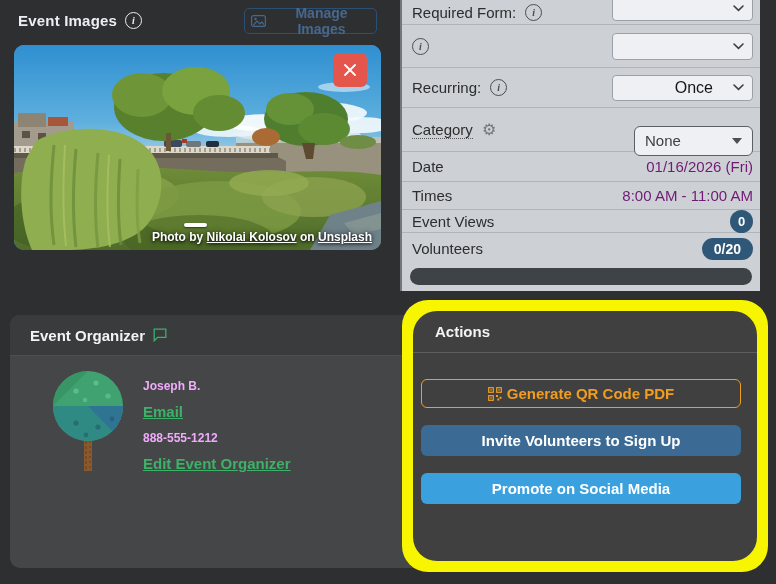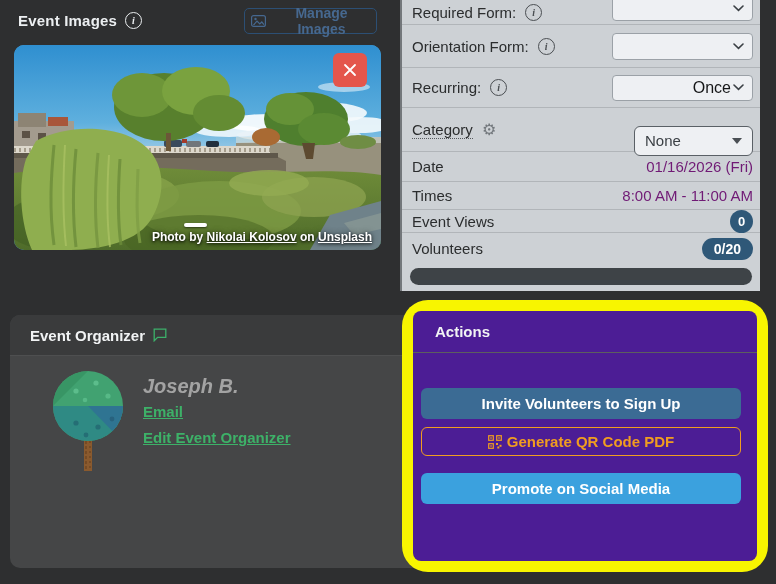--- a/index.html
+++ b/index.html
@@ -49,36 +49,36 @@
     position:absolute;left:10px;top:315px;width:448px;height:253px;
     border-radius:10px;background:#454647;overflow:hidden;
   }
   .org-header{
     height:40px;background:#3a3b3c;border-bottom:1px solid #4e4f50;
     display:flex;align-items:center;gap:8px;padding-left:20px;
     color:#f1f3f4;font-size:15px;font-weight:600;
   }
   .org-body{display:flex;padding:13px 0 0 42px;}
   .org-text{margin-left:19px;padding-top:4px;}
-  .org-name,.org-phone{color:#a3a3a3;font-size:20px;font-weight:700;line-height:26px;font-style:italic;}
+  .org-name,.org-phone{color:#f0abfc;font-size:12px;font-weight:700;line-height:26px;}
   .org-link{display:block;color:#3db168;font-size:15px;font-weight:600;line-height:26px;text-decoration:underline;cursor:pointer;}
   
   .panel{
     position:absolute;left:400px;top:0;width:360px;height:291px;
     background:#cdd1d5;border-left:2px solid #73777b;box-sizing:border-box;
   }
   .row{
     display:flex;align-items:center;justify-content:space-between;
     padding:0 7px 0 10px;border-bottom:1px solid #b1b5b9;box-sizing:border-box;
   }
   .row-label{display:flex;align-items:center;gap:9px;color:#2b2d2e;font-size:15px;}
   .row-value{color:#701a75;font-size:15px;}
   .sel{
     width:141px;height:26px;background:#eef0f3;border:1px solid #9ba1a7;border-radius:4px;
-    display:flex;align-items:center;justify-content:flex-end;gap:2px;padding:0 8px;
+    display:flex;align-items:center;justify-content:flex-end;gap:20px;padding:0 8px;
     box-sizing:border-box;color:#151617;font-size:16px;cursor:pointer;
   }
   .sel-none{
     width:119px;height:30px;background:#eef0f3;border:1px solid #5a6066;border-radius:6px;
     display:flex;align-items:center;justify-content:space-between;padding:0 10px;
     box-sizing:border-box;color:#3a3f44;font-size:15px;cursor:pointer;margin-top:22px;
   }
   .caret-down{width:0;height:0;border-left:5px solid transparent;border-right:5px solid transparent;border-top:6px solid #4a4f54;}
   .cat-label{border-bottom:1.5px dotted #55595d;cursor:pointer;color:#2b2d2e;font-size:15px;}
   .gear{font-size:16px;color:#73787d;cursor:pointer;line-height:1;}
@@ -91,21 +91,21 @@
     font-size:14px;font-weight:700;
   }
   .progress-row{padding:4px 8px 0 8px;}
   .progress-track{height:17px;border-radius:9px;background:#3e4347;}
   
   .actions-wrap{
     position:absolute;left:402px;top:300px;width:366px;height:272px;
     background:#f8f500;border-radius:26px;box-sizing:border-box;padding:11px;
   }
   .actions-card{
-    width:100%;height:100%;background:#4c1d95;border-radius:8px;box-sizing:border-box;
+    width:100%;height:100%;background:#404040;border-radius:24px;box-sizing:border-box;
     display:flex;flex-direction:column;overflow:hidden;
   }
   .actions-header{
     height:41px;flex:none;display:flex;align-items:center;padding-left:22px;
     color:#f1f3f4;font-size:15px;font-weight:600;border-bottom:1px solid #5d5e5f;
   }
   .actions-body{padding:18px 16px 0 8px;display:flex;flex-direction:column;}
   .abtn{
     position:relative;height:32px;border-radius:6px;display:flex;align-items:center;justify-content:center;
     font-size:15px;font-weight:700;cursor:pointer;box-sizing:border-box;
@@ -262,20 +262,21 @@
             <circle cx="24" cy="54" r="2.6" fill="#256e75"></circle>
             <circle cx="46" cy="58" r="2.6" fill="#256e75"></circle>
             <circle cx="60" cy="50" r="2.4" fill="#28627e"></circle>
             <circle cx="34" cy="66" r="2.4" fill="#256e75"></circle>
           </g>
         </svg>
       </span>
       <div class="org-text">
         <div class="org-name">Joseph B.</div>
         <a class="org-link">Email</a>
+        <div class="org-phone">888-555-1212</div>
         <a class="org-link">Edit Event Organizer</a>
       </div>
     </div>
   </div>
 
   <div class="panel">
 
     <div class="row" style="height:25px;">
       <span class="row-label">
         <span>Required Form:</span>
@@ -284,21 +285,20 @@
       <span class="sel" style="position:relative;top:-4px;">
         <span></span>
         <svg width="11" height="7" viewBox="0 0 11 7">
             <path d="M1,1 L5.5,5.4 L10,1" stroke="#3a3f44" stroke-width="1.6" fill="none" stroke-linecap="round"></path>
           </svg>
       </span>
     </div>
 
     <div class="row" style="height:43px;">
       <span class="row-label">
-        <span>Orientation Form:</span>
         <span class="info-i" style="color:#4a4e52;">i</span>
       </span>
       <span class="sel" style="height:27px;">
         <span></span>
         <svg width="11" height="7" viewBox="0 0 11 7">
             <path d="M1,1 L5.5,5.4 L10,1" stroke="#3a3f44" stroke-width="1.6" fill="none" stroke-linecap="round"></path>
           </svg>
       </span>
     </div>
 
@@ -351,40 +351,40 @@
     </div>
   </div>
 
   <div class="actions-wrap">
     <div class="actions-card">
       <div class="actions-header">
         <span>Actions</span>
       </div>
       <div class="actions-body">
 
-
-        <div class="abtn btn-invite">
-          <span>Invite Volunteers to Sign Up</span>
-        </div>
 
         <div class="abtn btn-qr">
           <svg width="14" height="14" viewBox="0 0 14 14">
             <rect x="0.7" y="0.7" width="4.6" height="4.6" fill="none" stroke="#f09d20" stroke-width="1.2"></rect>
             <rect x="2.3" y="2.3" width="1.4" height="1.4" fill="#f09d20"></rect>
             <rect x="8.7" y="0.7" width="4.6" height="4.6" fill="none" stroke="#f09d20" stroke-width="1.2"></rect>
             <rect x="10.3" y="2.3" width="1.4" height="1.4" fill="#f09d20"></rect>
             <rect x="0.7" y="8.7" width="4.6" height="4.6" fill="none" stroke="#f09d20" stroke-width="1.2"></rect>
             <rect x="2.3" y="10.3" width="1.4" height="1.4" fill="#f09d20"></rect>
             <rect x="8" y="8" width="2" height="2" fill="#f09d20"></rect>
             <rect x="11.5" y="9.8" width="2" height="2" fill="#f09d20"></rect>
             <rect x="9.3" y="11.5" width="2" height="2" fill="#f09d20"></rect>
           </svg>
           <span>Generate QR Code PDF</span>
         </div>
 
+        <div class="abtn btn-invite">
+          <span>Invite Volunteers to Sign Up</span>
+        </div>
+
         <div class="abtn btn-promote">
           <span>Promote on Social Media</span>
         </div>
 
       </div>
     </div>
   </div>
 
 </div>
 

